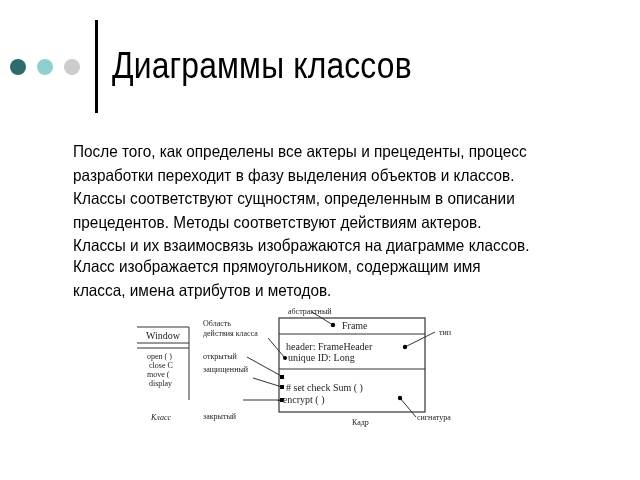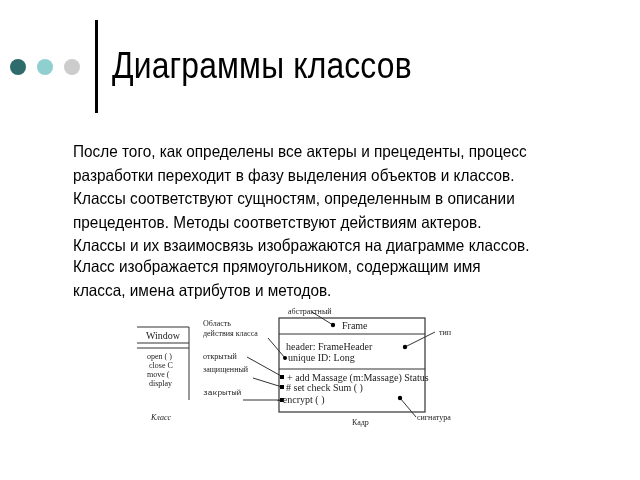--- a/index.html
+++ b/index.html
@@ -85,27 +85,26 @@
   <div class="ft sm" style="left:147px;top:352px;">open ( )</div>
   <div class="ft sm" style="left:149px;top:361px;">close C</div>
   <div class="ft sm" style="left:147px;top:370px;">move (</div>
   <div class="ft sm" style="left:149px;top:379px;">display</div>
   <div class="ft sm" style="left:151px;top:413px;font-style:italic;">Класс</div>
 
   <div class="ft sm" style="left:203px;top:319px;">Область</div>
   <div class="ft sm" style="left:203px;top:329px;">действия класса</div>
   <div class="ft sm" style="left:203px;top:352px;">открытый</div>
   <div class="ft sm" style="left:203px;top:365px;">защищенный</div>
-  <div class="ft sm" style="left:203px;top:388px;font-family:Liberation Mono, monospace;">закрытый</div>
+  <div class="ft sm" style="left:203px;top:412px;">закрытый</div>
   <div class="ft sm" style="left:262px;top:307px;margin-left:26px;">абстрактный</div>
 
   <div class="ft" style="left:342px;top:321px;">Frame</div>
   <div class="ft" style="left:286px;top:342px;">header: FrameHeader</div>
   <div class="ft" style="left:288px;top:353px;">unique ID: Long</div>
-  <div class="ft" style="left:287px;top:373px;">+ add Massage (m:Massage) Status</div>
   <div class="ft" style="left:286px;top:383px;"># set check Sum ( )</div>
   <div class="ft" style="left:277px;top:395px;">- encrypt ( )</div>
   <div class="ft sm" style="left:352px;top:418px;">Кадр</div>
 
   <div class="ft sm" style="left:439px;top:328px;">тип</div>
   <div class="ft sm" style="left:417px;top:413px;">сигнатура</div>
 
   <div class="caption">Рис. 3.4</div>
 </div>
 

